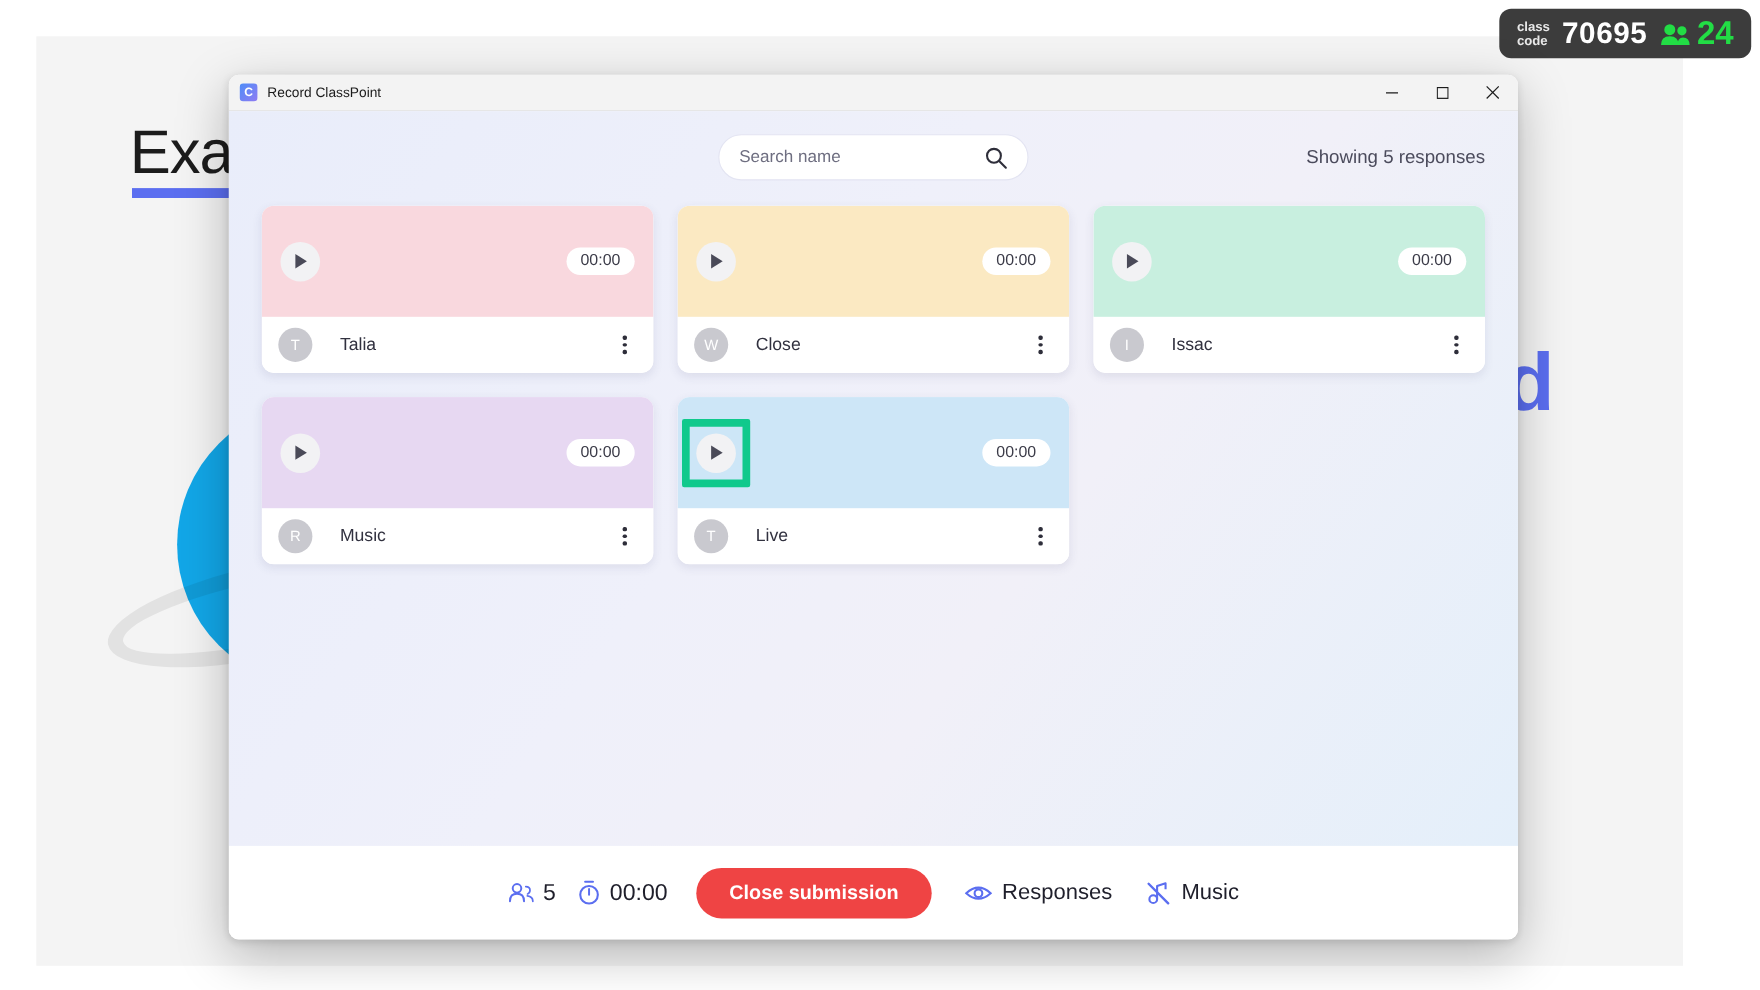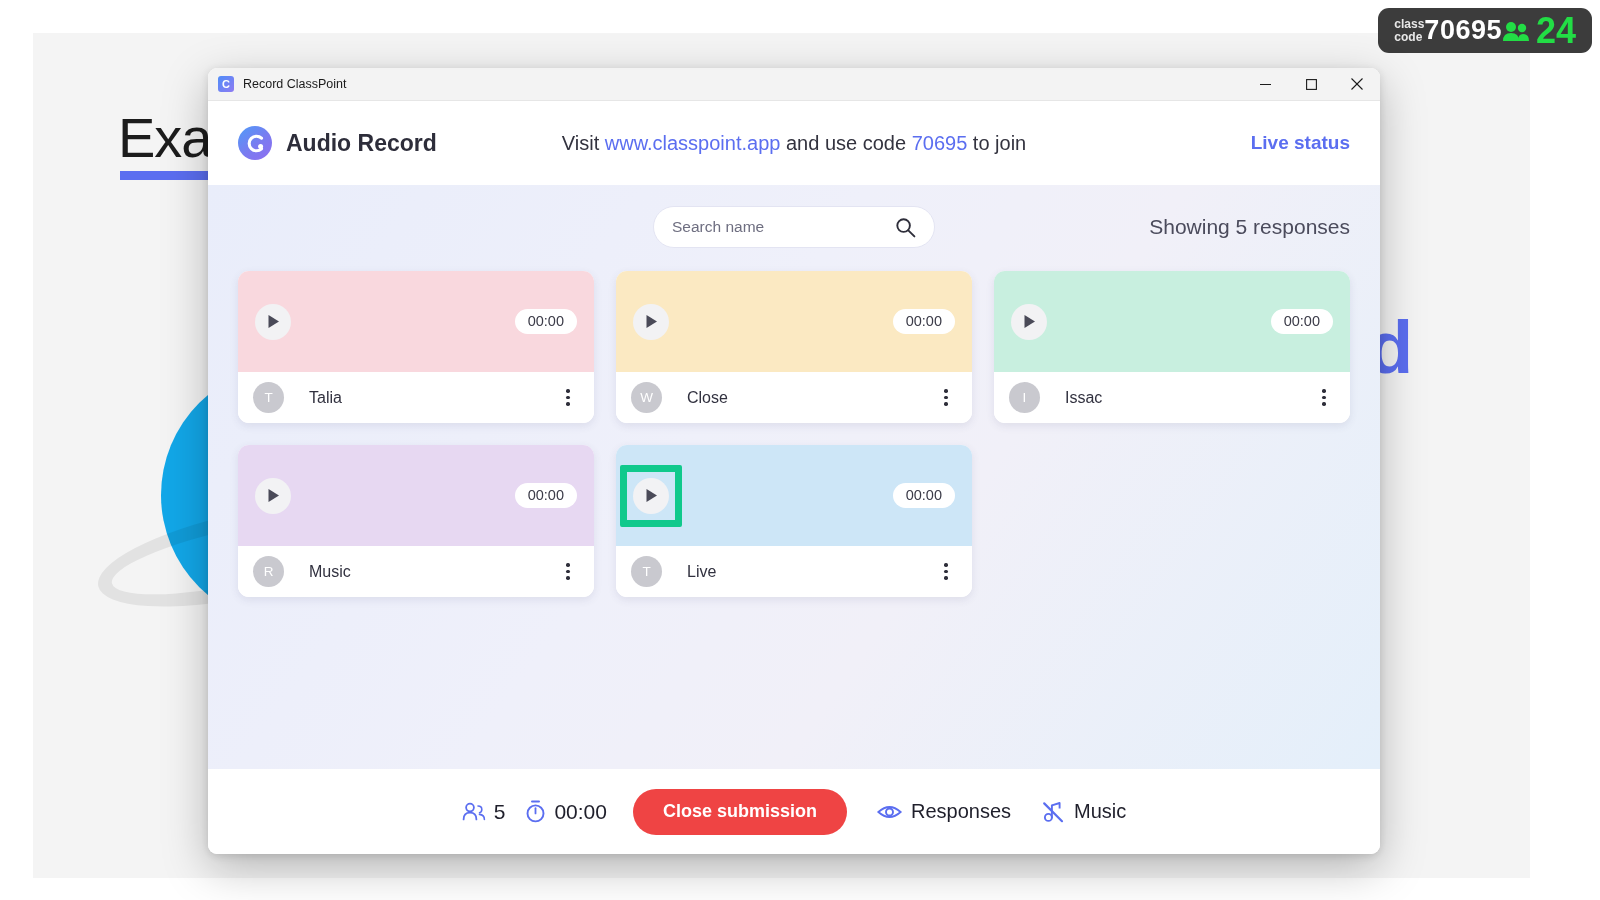--- a/index.html
+++ b/index.html
@@ -168,21 +168,21 @@
     border: none; outline: none; background: transparent;
     font-family: "Liberation Sans", sans-serif;
     font-size: 15.5px;
     color: #33333f;
     width: 100%;
   }
   #search-input::placeholder { color: #6e6e80; }
   #search-icon { flex: none; margin-left: 6px; display: flex; }
   #showing-responses {
     margin-left: auto;
-    font-size: 21px;
+    font-size: 17px;
     color: #4b4b5c;
     white-space: nowrap;
   }
 
   
   #cards-grid {
     display: grid;
     grid-template-columns: repeat(3, 356px);
     gap: 22px 22px;
     margin-top: 22px;
@@ -295,38 +295,39 @@
   
   #class-code-badge {
     position: absolute;
     right: 8px; top: 8px;
     height: 45px;
     background: #3c3c3c;
     border-radius: 11px;
     display: flex;
     align-items: center;
     padding: 0 16px;
+    gap: 11px;
   }
   #class-code-label {
     font-size: 12px;
     line-height: 12.5px;
     color: #e8e8e8;
     font-weight: 700;
     text-align: left;
     white-space: pre-line;
   }
   #class-code-value {
     font-size: 27px;
     font-weight: 700;
     color: #ffffff;
     letter-spacing: 0.5px;
   }
   #class-count-wrap { display: flex; align-items: center; gap: 6px; }
   #class-count-value {
-    font-size: 36px;
+    font-size: 30px;
     font-weight: 700;
     color: #22dd45;
   }
 </style>
 </head>
 <body>
 
 <div id="slide-background">
 
   <svg id="slide-globe" viewBox="0 0 280 280">
@@ -376,35 +377,20 @@
       </div>
       <div class="wc-btn">
         <svg width="12" height="12" viewBox="0 0 12 12">
             <line x1="0.5" y1="0.5" x2="11.5" y2="11.5" stroke="#1b1b1b" stroke-width="1.1"></line>
             <line x1="11.5" y1="0.5" x2="0.5" y2="11.5" stroke="#1b1b1b" stroke-width="1.1"></line>
           </svg>
       </div>
     </div>
   </div>
 
-  <div id="cp-header">
-    <div id="cp-logo">
-      <svg width="21" height="21" viewBox="0 0 21 21">
-        <path d="M16.5 5.2 A7.3 7.3 0 1 0 16.5 15.8" fill="none" stroke="#ffffff" stroke-width="3.1" stroke-linecap="round"></path>
-        <circle cx="15.6" cy="13.4" r="2.5" fill="#ffffff"></circle>
-      </svg>
-    </div>
-    <div id="cp-activity-title">Audio Record</div>
-
-    <div id="cp-join-line">
-      <span>Visit </span><span class="join-link">www.classpoint.app</span><span> and use code </span><span class="join-code">70695</span><span> to join</span>
-    </div>
-
-    <div id="cp-live-status">Live status</div>
-  </div>
 
   <div id="cp-body">
 
     <div id="cp-toolbar">
       <div id="search-box">
         <input id="search-input" type="text" placeholder="Search name" style="">
         <span id="search-icon">
           <svg width="21" height="21" viewBox="0 0 21 21">
             <circle cx="8.6" cy="8.6" r="6.3" fill="none" stroke="#2e2e3a" stroke-width="1.9"></circle>
             <line x1="13.3" y1="13.3" x2="19.4" y2="19.4" stroke="#2e2e3a" stroke-width="1.9" stroke-linecap="round"></line>

